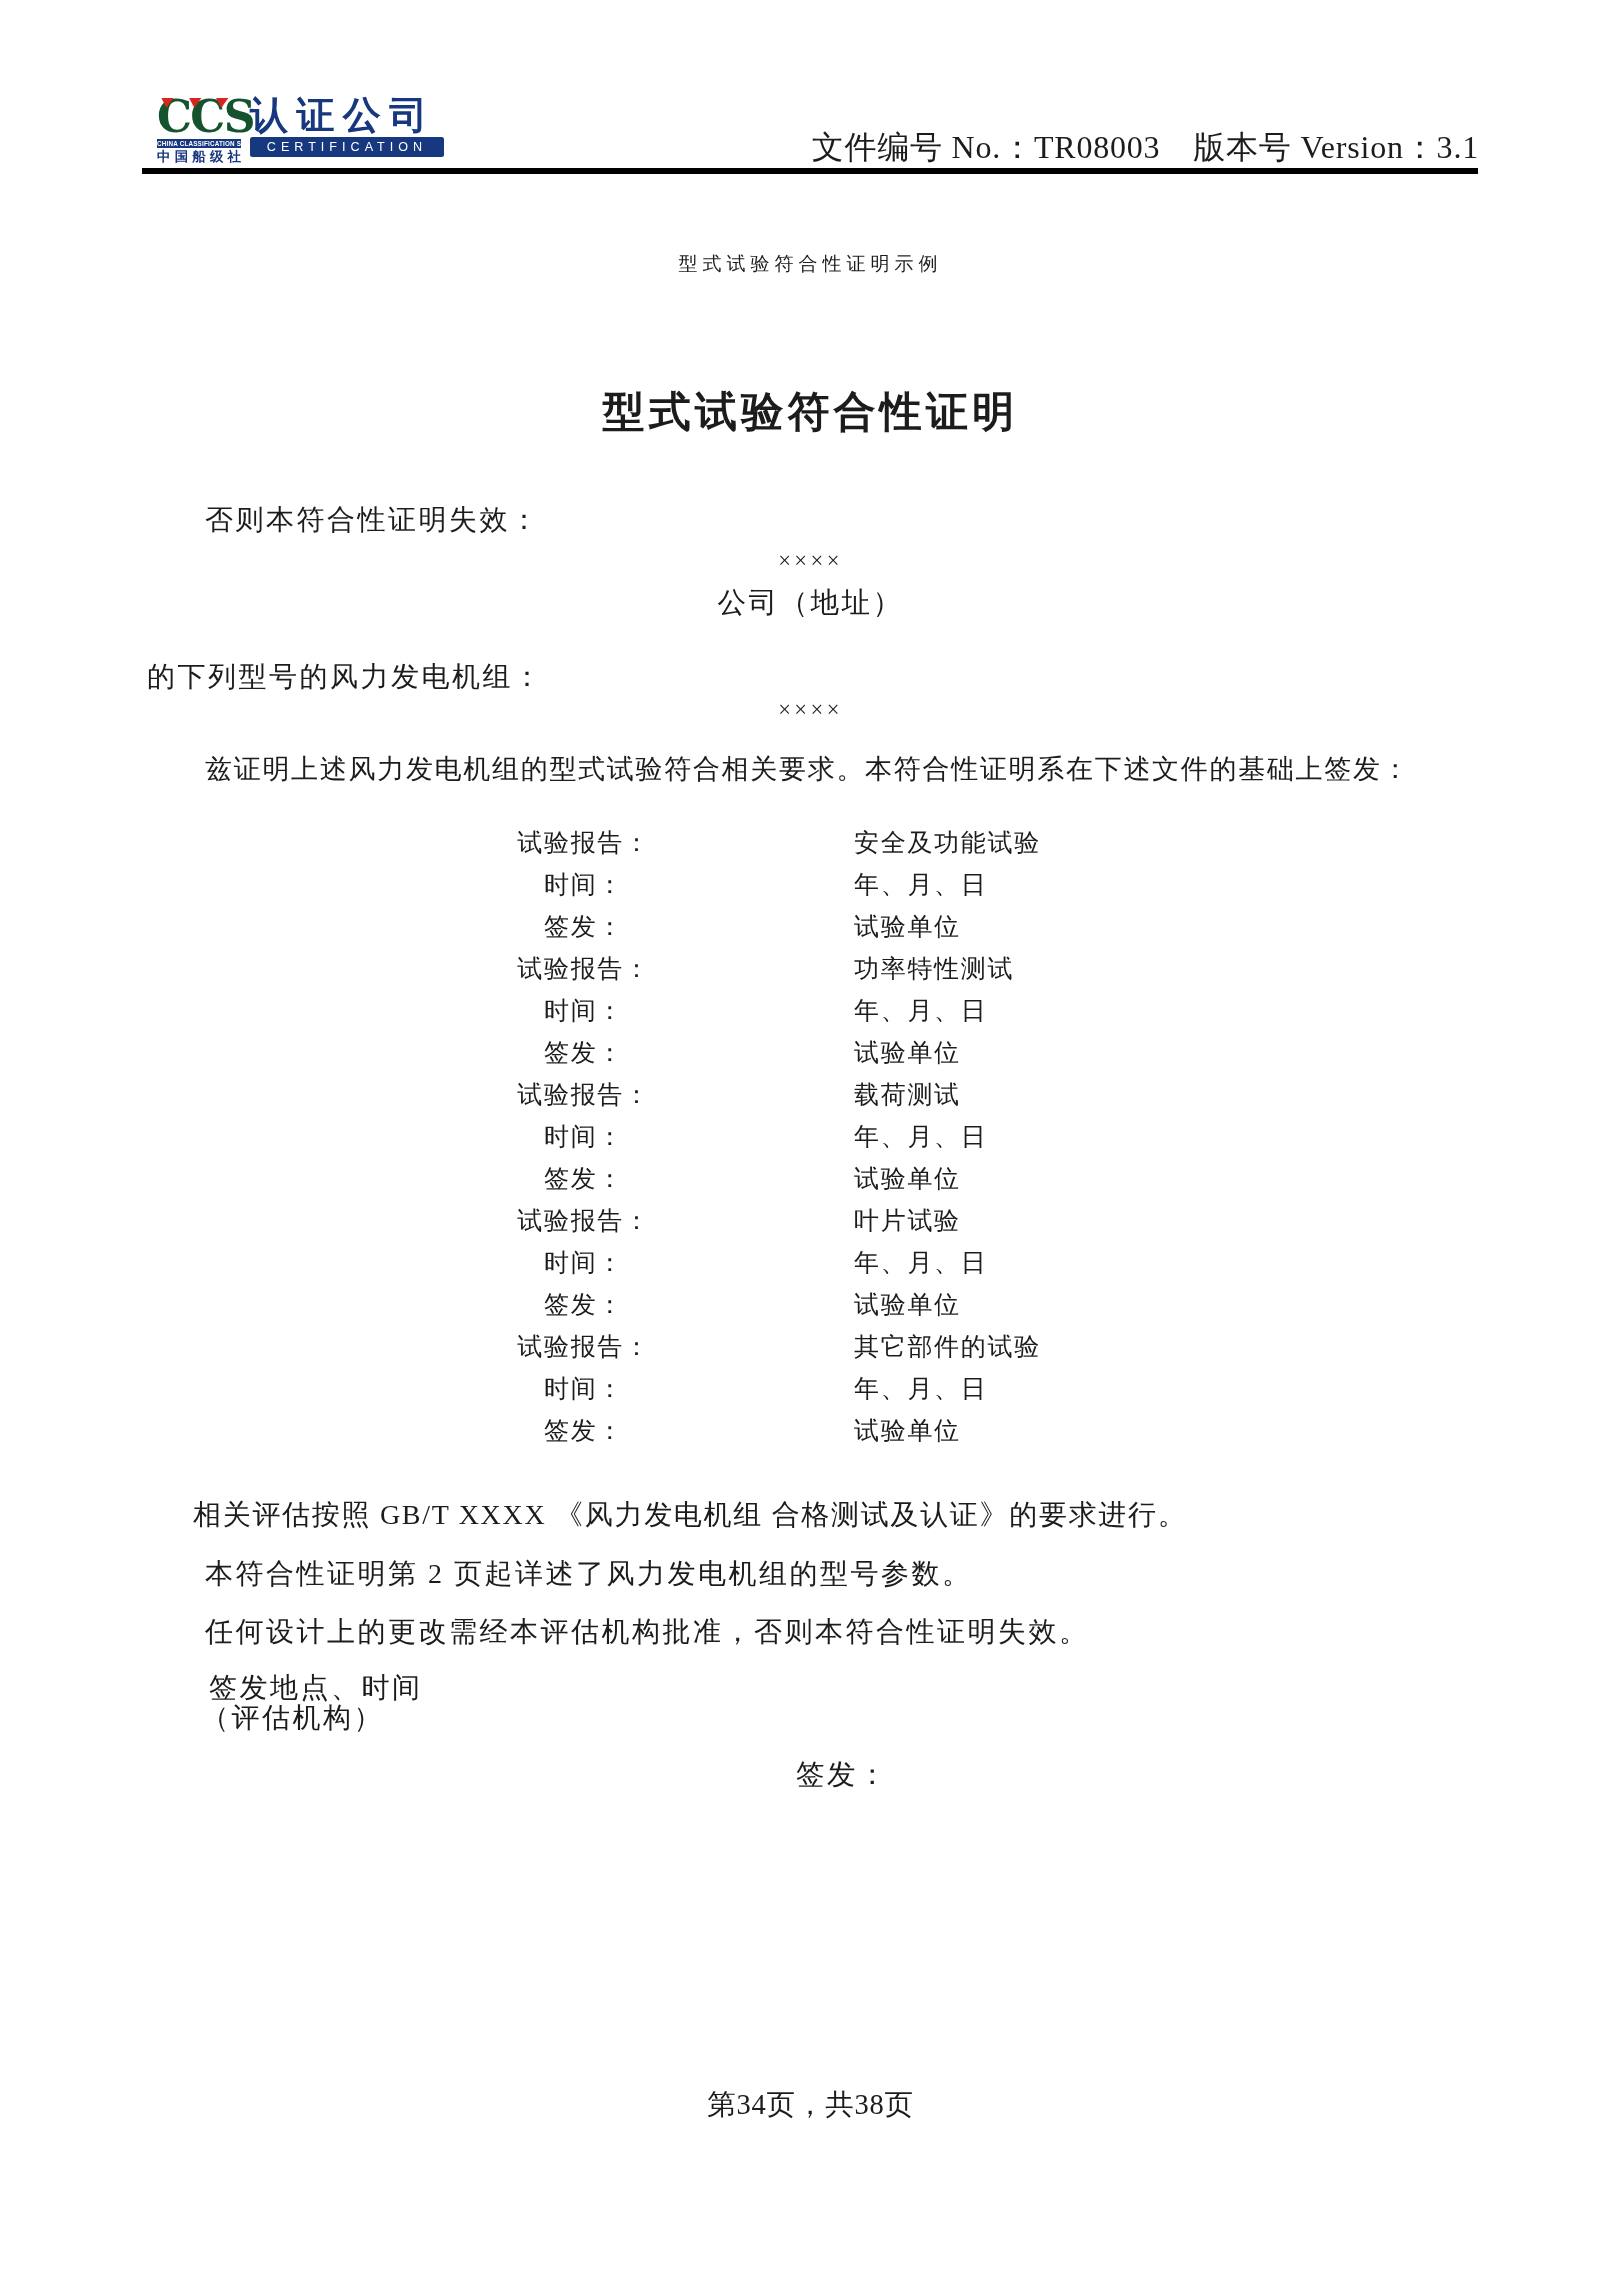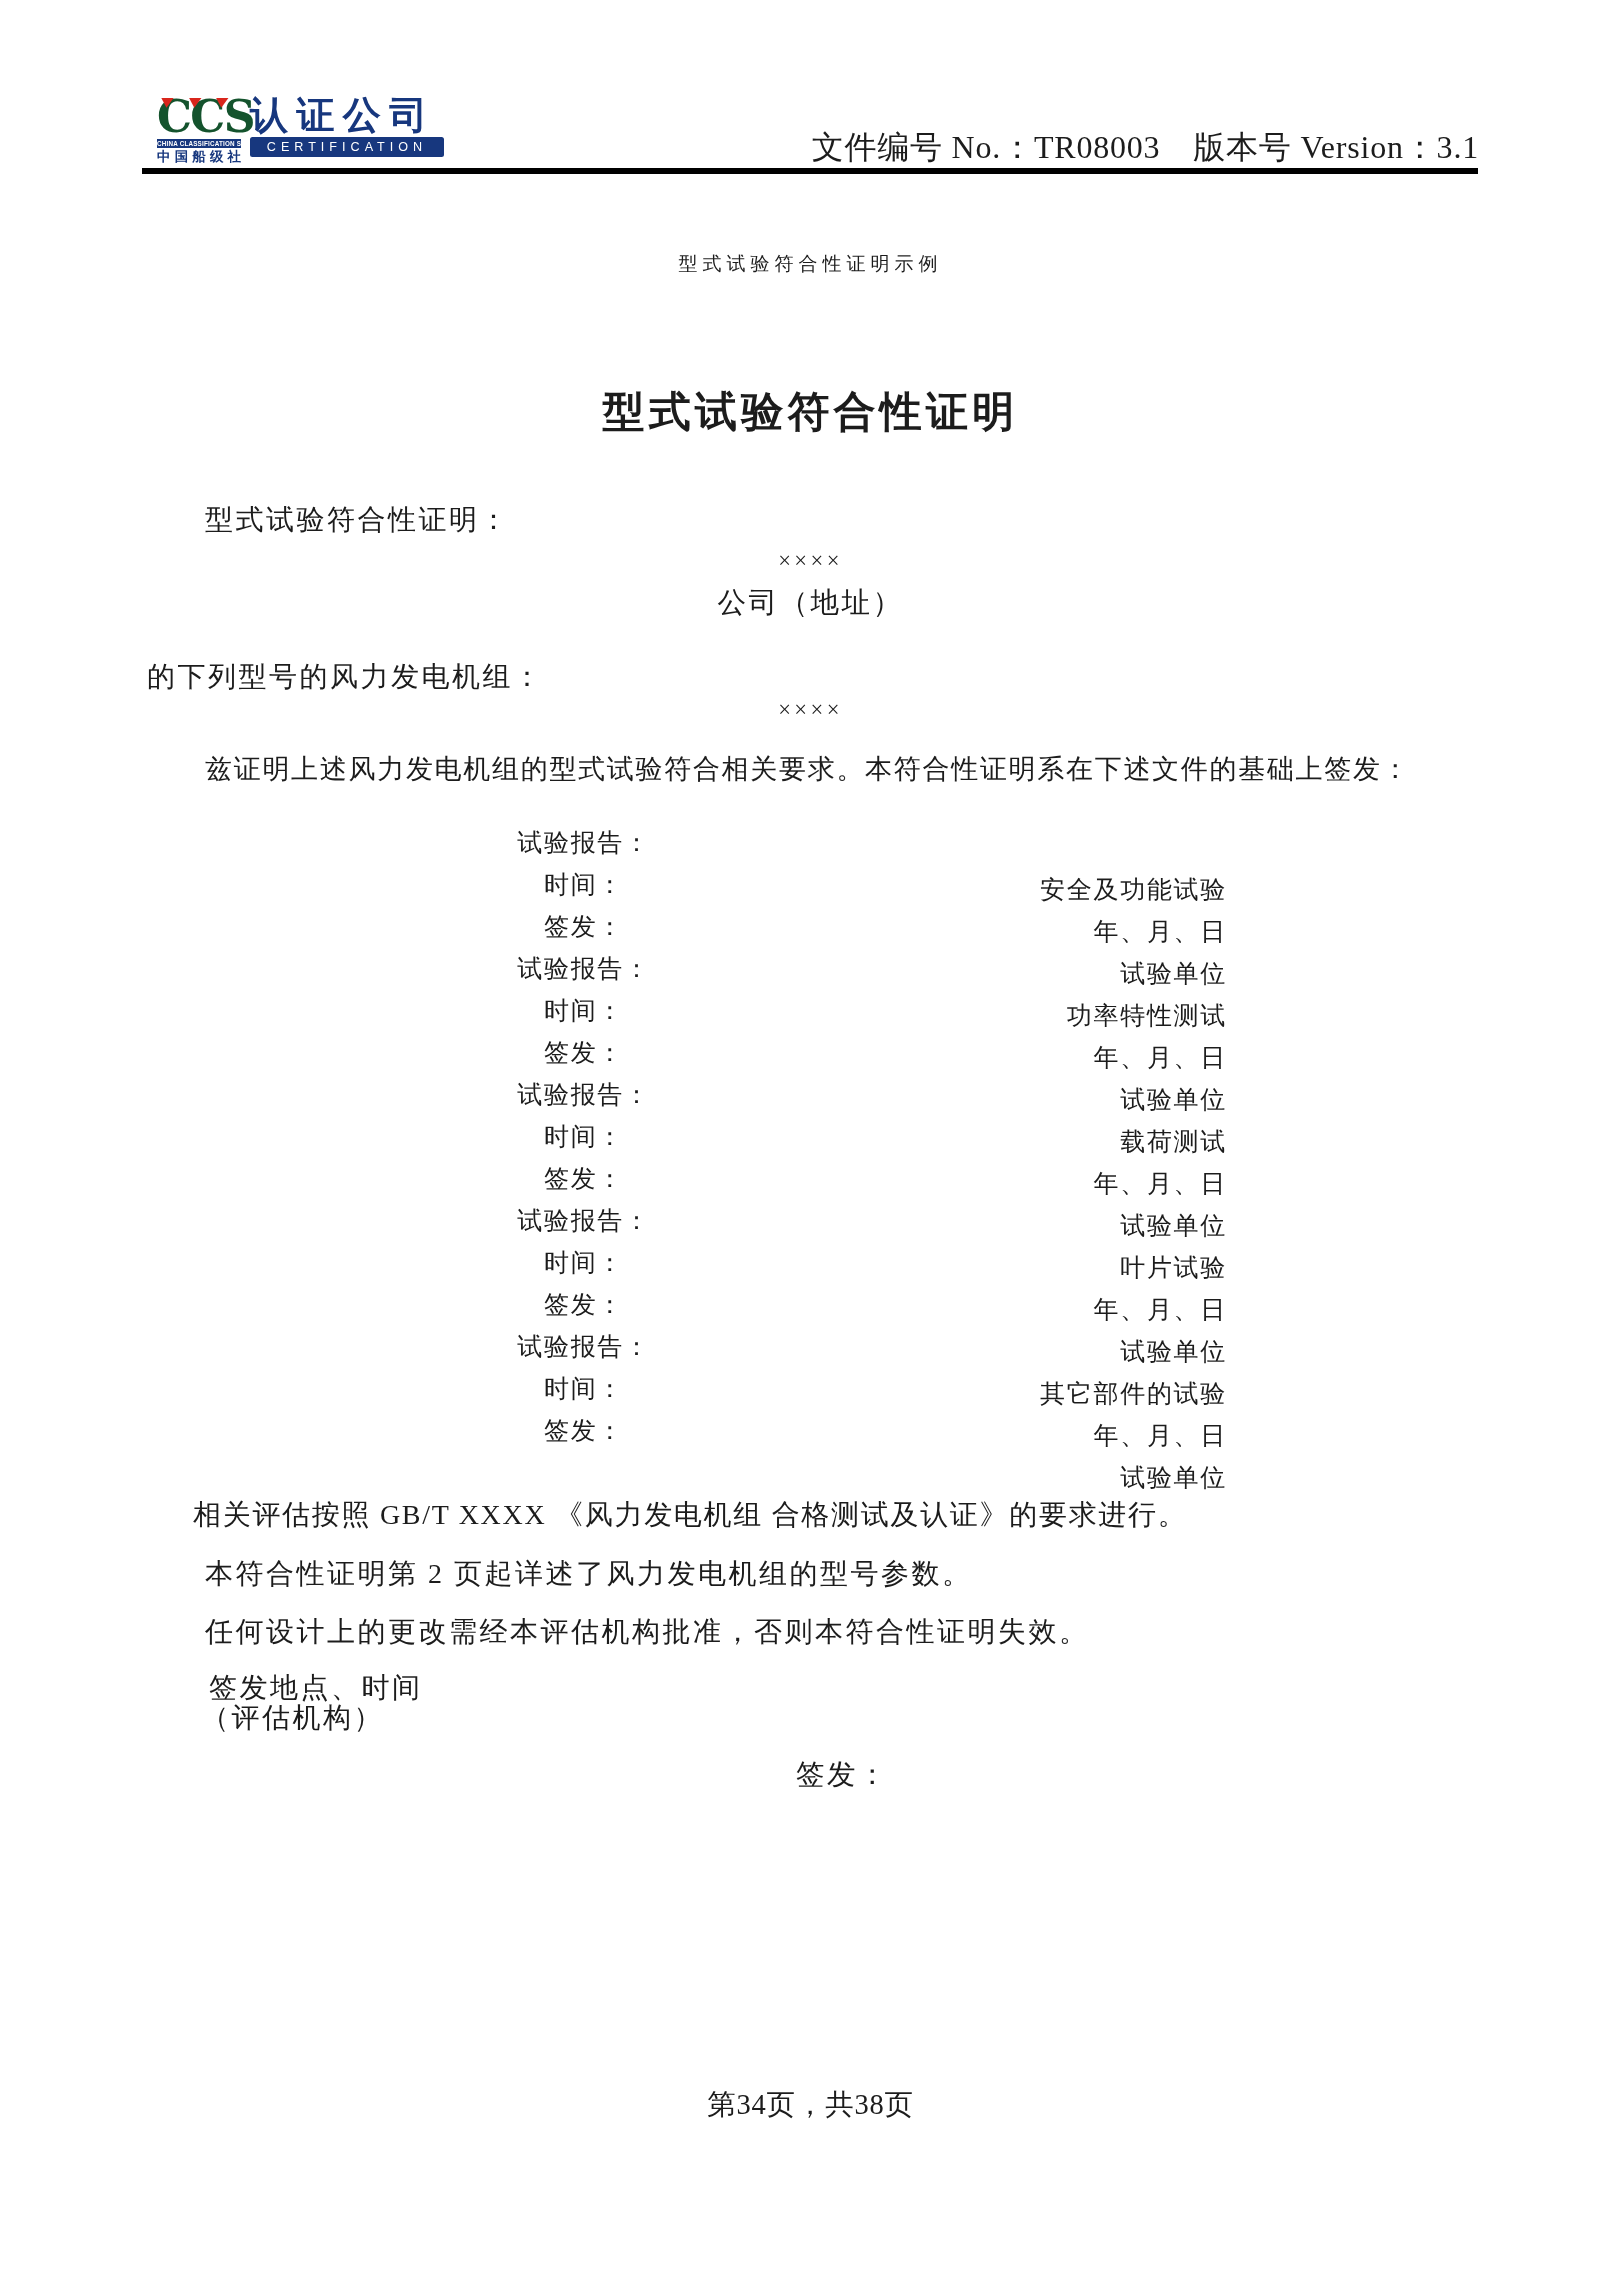--- a/index.html
+++ b/index.html
@@ -62,22 +62,22 @@
   .p-x1{top:548px;font-size:22.6px;letter-spacing:3.4px;}
   .p-company{top:584px;font-size:28.5px;}
   .p-model{left:147px;top:658px;}
   .p-x2{top:697px;font-size:22.6px;letter-spacing:3.4px;}
   .p-certify{left:205px;top:751px;font-size:27px;letter-spacing:1.7px;}
   
   .reports{position:absolute;left:0;top:826px;width:100%;}
   .report-row{position:relative;height:42px;}
   .r-label{position:absolute;left:515px;width:138px;text-align:center;
     font-size:25px;letter-spacing:1.7px;white-space:nowrap;}
-  .r-value{position:absolute;left:854px;width:373px;text-align:right;
-    font-size:25px;letter-spacing:1.7px;white-space:nowrap;margin-top:47px;}
+  .r-value{position:absolute;left:854px;width:373px;text-align:left;
+    font-size:25px;letter-spacing:1.7px;white-space:nowrap;}
   
   .p-assess{left:193px;top:1496px;font-size:28px;letter-spacing:1.7px;}
   .p-params{left:205px;top:1555px;}
   .p-changes{left:205px;top:1613px;}
   .p-place{left:209px;top:1669px;}
   .p-org{left:201px;top:1699px;}
   .p-sign{left:796px;top:1756px;font-size:28.5px;}
   
   .footer{top:2086px;font-size:28.5px;letter-spacing:0.8px;}
 </style>
@@ -107,21 +107,21 @@
         <div class="cert-en">CERTIFICATION</div>
       </div>
     </div>
   </div>
   <div class="doc-info">文件编号 No.：TR08003　版本号 Version：3.1</div>
   <div class="header-rule"></div>
 
   <div class="centered subtitle">型式试验符合性证明示例</div>
   <div class="centered main-title">型式试验符合性证明</div>
 
-  <div class="para p-issued">型式试验符合性证明：</div>
+  <div class="para p-issued">否则本符合性证明失效：</div>
   <div class="para centered p-x1">××××</div>
   <div class="para centered p-company">公司（地址）</div>
   <div class="para p-model">的下列型号的风力发电机组：</div>
   <div class="para centered p-x2">××××</div>
   <div class="para p-certify">兹证明上述风力发电机组的型式试验符合相关要求。本符合性证明系在下述文件的基础上签发：</div>
 
   <div class="reports">
     <div class="report-row">
       <span class="r-label">试验报告：</span>
       <span class="r-value">安全及功能试验</span>

